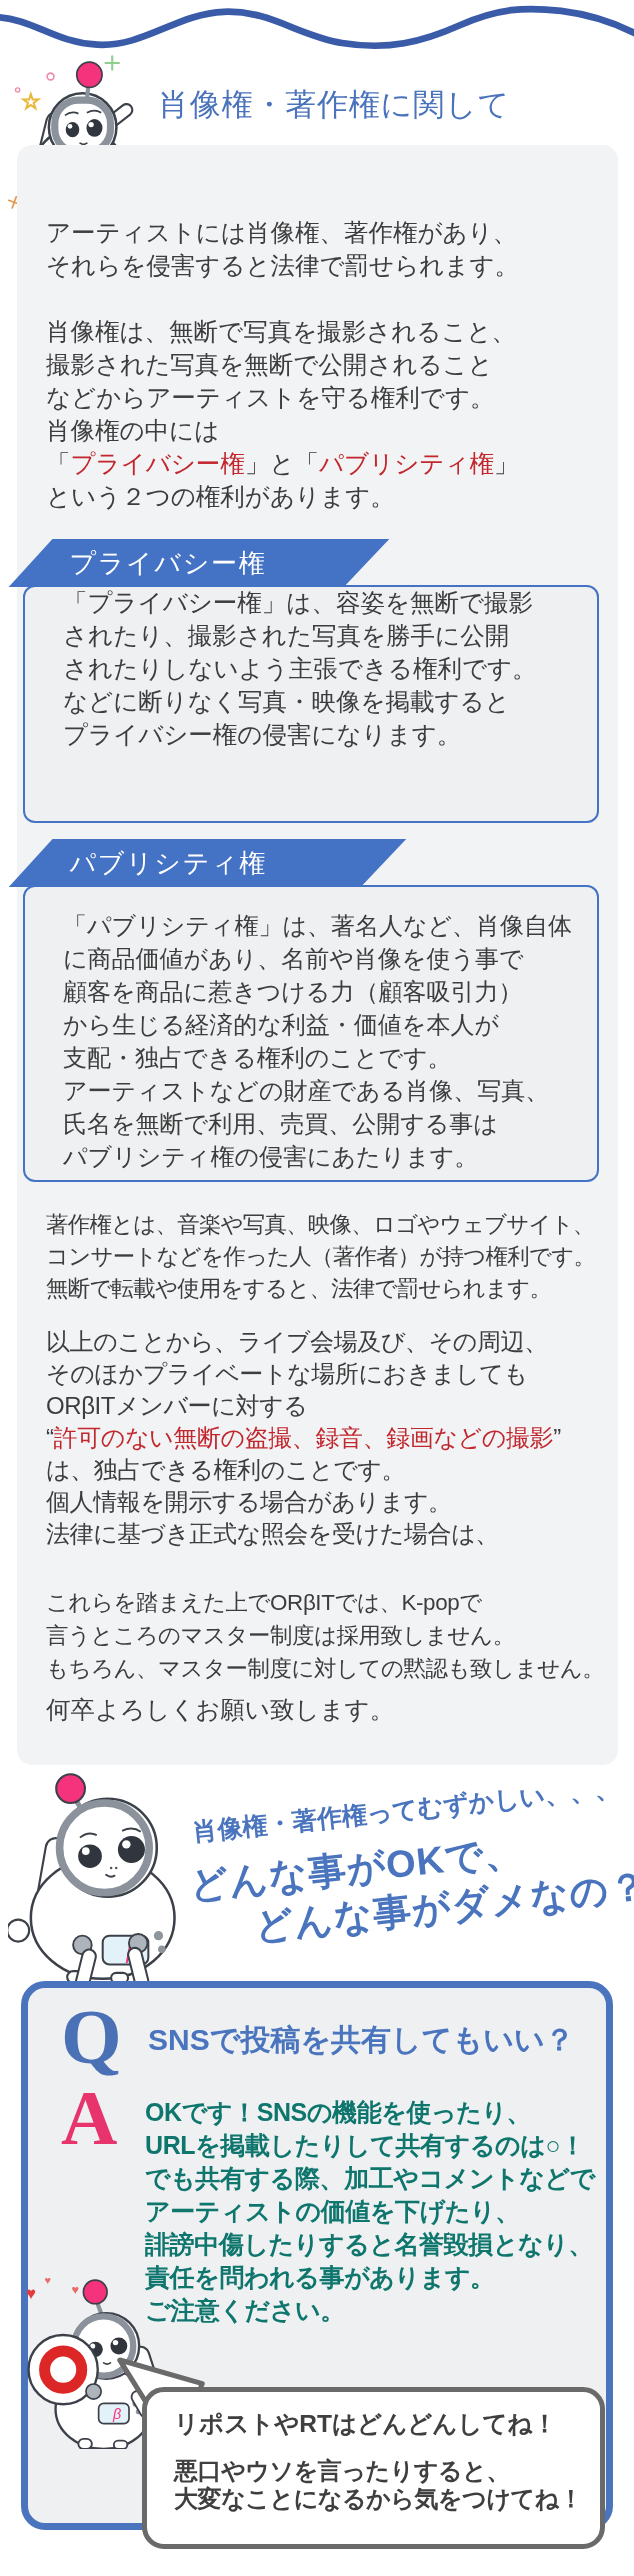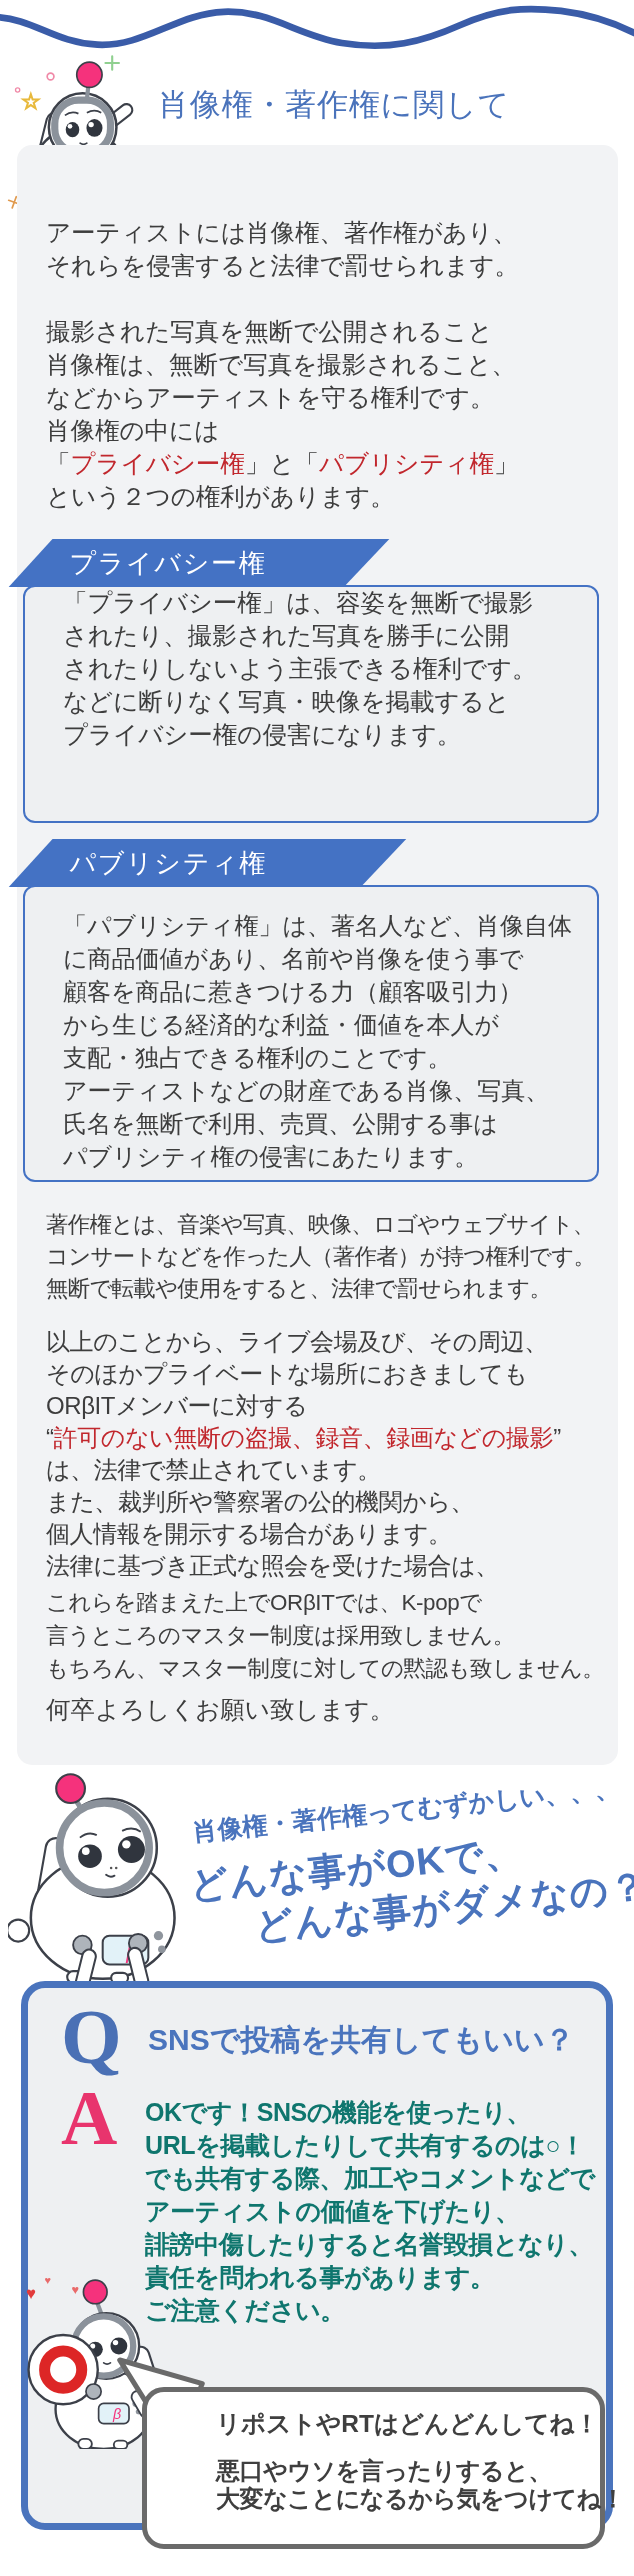--- a/index.html
+++ b/index.html
@@ -46,21 +46,21 @@
 
   
   .qa-box{left:21px;top:1981px;width:592px;height:549px;background:#eef0f2;border:7.6px solid #4a74bd;border-radius:24px;box-sizing:border-box;z-index:2;}
   .q-letter{left:61px;top:1998px;font-family:"Liberation Serif","DejaVu Serif",serif;font-weight:bold;font-size:78px;line-height:1;color:#4a70b5;z-index:3;}
   .question{left:148px;top:2020px;font-size:30px;font-weight:bold;color:#4a74bd;z-index:3;}
   .a-letter{left:61px;top:2079px;font-family:"Liberation Serif","DejaVu Serif",serif;font-weight:bold;font-size:78px;line-height:1;color:#e8346d;z-index:3;}
   .answer{left:145px;top:2096px;font-size:25px;line-height:33px;font-weight:bold;color:#0f766e;z-index:3;letter-spacing:-0.4px;}
 
   
   .bubble{left:142px;top:2387px;width:463px;height:162px;background:#ffffff;border:5px solid #6a6a6a;border-radius:22px;box-sizing:border-box;z-index:6;}
-  .bubble-text{left:174px;top:2407px;z-index:7;color:#3f3f3f;font-weight:600;margin-left:42px;}
+  .bubble-text{left:174px;top:2407px;z-index:7;color:#3f3f3f;font-weight:600;}
   .bubble-text .b1{font-size:24.5px;margin-bottom:17px;}
   .bubble-text .b2{font-size:24px;line-height:28px;letter-spacing:-0.4px;}
   .tail-svg{left:108px;top:2355px;z-index:5;}
 
   .z4{z-index:4;}
 </style>
 </head>
 <body>
 
 <div class="page">
@@ -105,22 +105,22 @@
   <div class="abs page-title line">肖像権・著作権に関して</div>
 
   <div class="abs main-box"></div>
 
   <div class="abs para p1">
     <div class="line">アーティストには肖像権、著作権があり、</div>
     <div class="line">それらを侵害すると法律で罰せられます。</div>
   </div>
 
   <div class="abs para p2">
+    <div class="line">肖像権は、無断で写真を撮影されること、</div>
     <div class="line">撮影された写真を無断で公開されること</div>
-    <div class="line">肖像権は、無断で写真を撮影されること、</div>
     <div class="line">などからアーティストを守る権利です。</div>
     <div class="line">肖像権の中には</div>
     <div class="line"><span>「</span><span class="red">プライバシー権</span><span>」と「</span><span class="red">パブリシティ権</span><span>」</span></div>
     <div class="line">という２つの権利があります。</div>
   </div>
 
   <div class="abs ribbon ribbon1">
     <svg width="382" height="48" viewBox="0 0 452 57">
       <polygon points="52,0 452,0 398,57 0,57" fill="#4472c4"></polygon>
     </svg>
@@ -159,22 +159,21 @@
     <div class="line">著作権とは、音楽や写真、映像、ロゴやウェブサイト、</div>
     <div class="line">コンサートなどを作った人（著作者）が持つ権利です。</div>
     <div class="line">無断で転載や使用をすると、法律で罰せられます。</div>
   </div>
 
   <div class="abs rules-para">
     <div class="line">以上のことから、ライブ会場及び、その周辺、</div>
     <div class="line">そのほかプライベートな場所におきましても</div>
     <div class="line">ORβITメンバーに対する</div>
     <div class="line"><span>“</span><span class="red">許可のない無断の盗撮、録音、録画などの撮影</span><span>”</span></div>
-    <div class="line">は、法律で禁止されています。</div>
-    <div class="line">また、裁判所や警察署の公的機関から、</div>
+    <div class="line">は、独占できる権利のことです。</div>
     <div class="line">個人情報を開示する場合があります。</div>
     <div class="line">法律に基づき正式な照会を受けた場合は、</div>
   </div>
 
   <div class="abs master-para">
     <div class="line">これらを踏まえた上でORβITでは、K-popで</div>
     <div class="line">言うところのマスター制度は採用致しません。</div>
     <div class="line">もちろん、マスター制度に対しての黙認も致しません。</div>
   </div>
 

